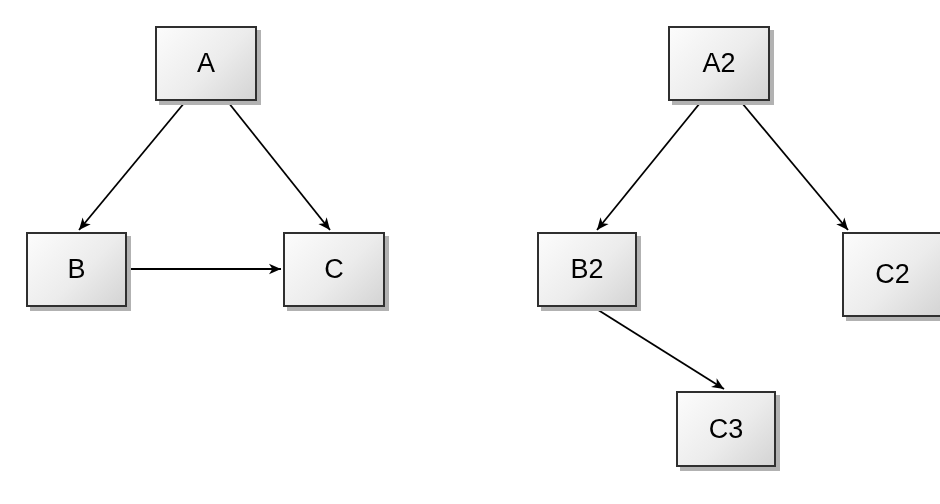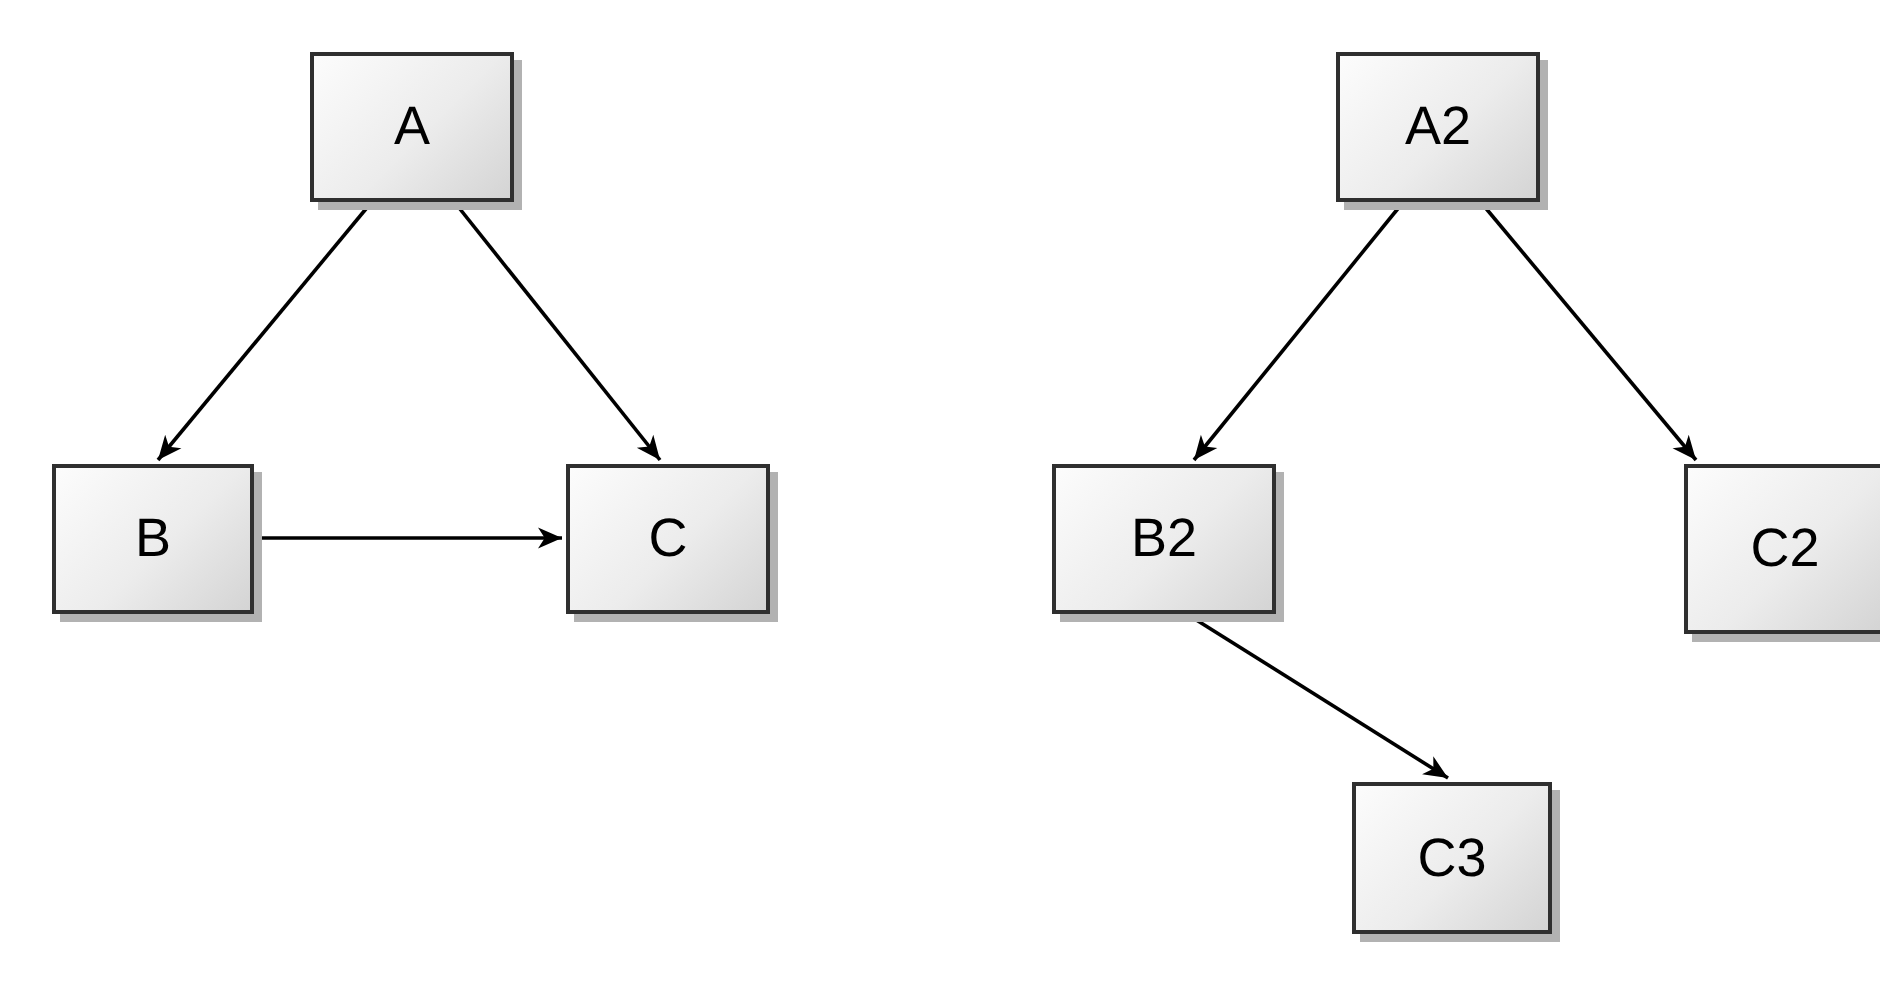--- a/index.html
+++ b/index.html
@@ -65,21 +65,21 @@
       </div>
       <div class="node" style="left: 26px; top: 232px; width: 101px; height: 75px;">
         <span class="node-label">B</span>
       </div>
       <div class="node" style="left: 283px; top: 232px; width: 102px; height: 75px;">
         <span class="node-label">C</span>
       </div>
       <div class="node" style="left: 668px; top: 26px; width: 102px; height: 75px; justify-content: center;">
         <span class="node-label">A2</span>
       </div>
-      <div class="node" style="left: 526px; top: 232px; width: 112px; height: 75px;">
+      <div class="node" style="left: 537px; top: 232px; width: 100px; height: 75px;">
         <span class="node-label">B2</span>
       </div>
       <div class="node" style="left: 842px; top: 232px; width: 101px; height: 85px;">
         <span class="node-label">C2</span>
       </div>
       <div class="node" style="left: 676px; top: 391px; width: 100px; height: 76px;">
         <span class="node-label">C3</span>
       </div>
     </div>
 </div>

